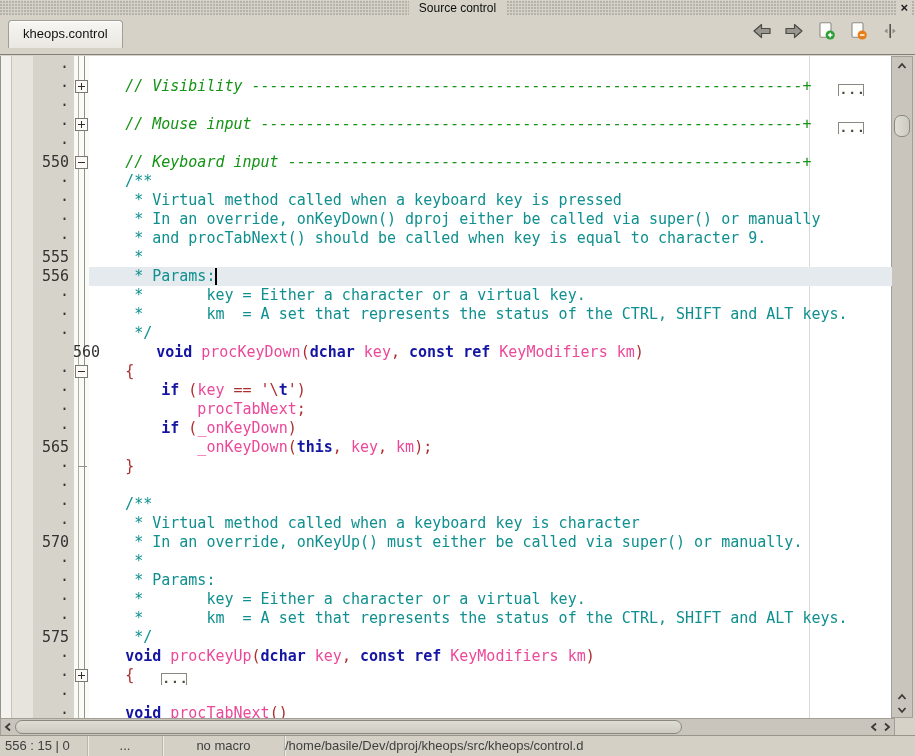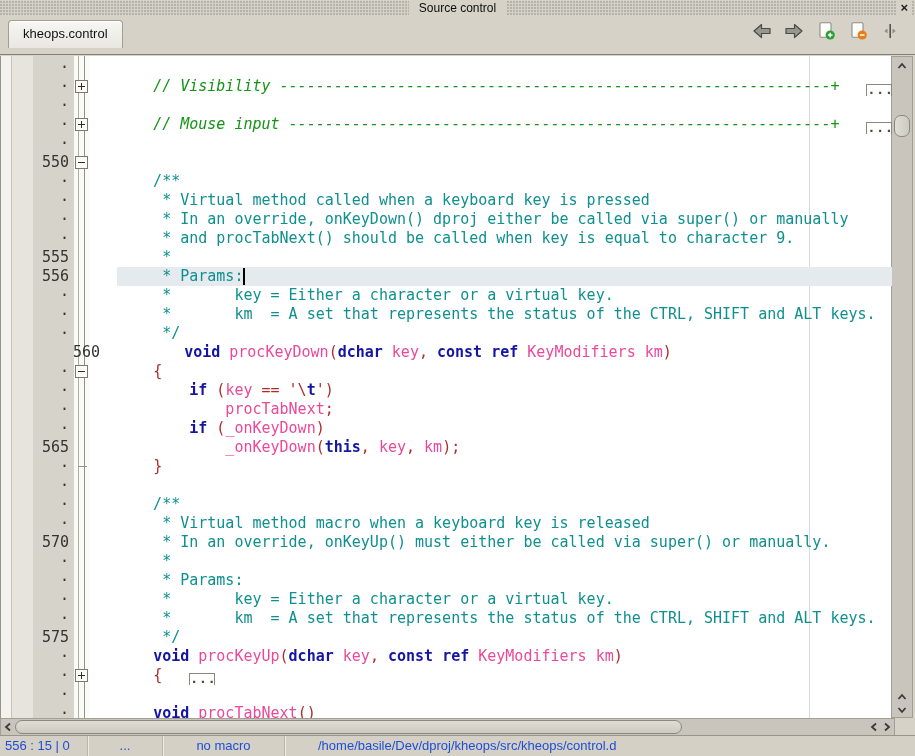--- a/index.html
+++ b/index.html
@@ -35,21 +35,21 @@
   .tline{position:absolute;top:0;bottom:0;width:1px;z-index:1;}
   .tl1{left:77px;background:#b0ada4;}
   .tl2{left:83px;background:#94918a;}
   .marginline{position:absolute;left:808px;top:0;bottom:0;width:1px;background:var(--ml);z-index:1;}
 
   
   .row{position:absolute;left:0;width:100%;height:19px;display:flex;z-index:2;
     font-family:"DejaVu Sans Mono",monospace;font-size:15px;line-height:19px;}
   .ln{width:68px;padding-right:5px;text-align:right;color:#333;flex:none;}
   .fold{width:15px;flex:none;position:relative;}
-  .code{flex:1;position:relative;white-space:pre;overflow:hidden;margin-left:28px;}
+  .code{flex:1;position:relative;white-space:pre;overflow:hidden;}
   .code.cur{background:var(--cl);}
   .p{color:#ec4899;}
   .kw{color:var(--kw);font-weight:bold;}
   .cm{color:var(--cm);font-style:italic;}
   .dc{color:var(--dc);}
   .sy{color:var(--sy);}
   .st{color:var(--st);}
   .es{color:var(--es);font-weight:bold;}
   .fbox{position:absolute;left:1px;top:3px;width:11px;height:11px;background:#fbfaf7;border:1px solid #7b7870;z-index:3;}
   .fbox::before{content:"";position:absolute;left:2px;top:5px;width:7px;height:1px;background:#2e2e2e;}
@@ -68,26 +68,26 @@
     border:1px solid #8b887f;box-sizing:border-box;}
   .hscroll{position:absolute;left:0;top:663px;width:895px;height:18px;background:#c9c5bc;
     border:1px solid #a29f96;box-sizing:border-box;}
   .hbtn{position:absolute;top:0;width:13px;height:16px;display:flex;align-items:center;justify-content:center;}
   .hthumb{position:absolute;top:1px;height:14px;border-radius:7px;background:linear-gradient(#e0ddd5,#cdcac1);
     border:1px solid #8b887f;box-sizing:border-box;}
   .corner{position:absolute;left:895px;top:663px;width:20px;height:18px;background:#d6d2c8;}
 
   
   .statusbar{position:absolute;left:0;top:735px;width:915px;height:21px;background:#d4d0c6;
-    border-top:1px solid #989589;box-sizing:border-box;display:flex;font-size:13px;color:#1d4ed8;}
+    border-top:1px solid #989589;box-sizing:border-box;display:flex;font-size:13px;color:#404040;}
   .scell{line-height:20px;box-sizing:border-box;border-right:1px solid #b9b6ad;box-shadow:1px 0 0 #ecebe6;}
   .sc1{width:88px;padding-left:5px;}
   .sc2{width:75px;text-align:center;}
   .sc3{width:122px;text-align:center;}
-  .sc4{flex:1;padding-left:33px;border-right:none;box-shadow:none;}
+  .sc4{flex:1;border-right:none;box-shadow:none;}
 </style>
 </head>
 <body>
 
 <div class="win">
 
   <div class="titlebar">
     <span class="title">Source control</span>
     <span class="close">×</span>
   </div>
@@ -179,21 +179,21 @@
         <div class="row" style="top: 78px;">
           <div class="ln">·</div>
           <div class="fold"></div>
           <div class="code"></div>
         </div>
         <div class="row" style="top: 97px;">
           <div class="ln">550</div>
           <div class="fold">
             <div class="fbox minus"></div>
           </div>
-          <div class="code"><span class="p">    </span></div>
+          <div class="code"><span class="p">    </span><span class="cm">// Keyboard input ---------------------------------------------------------+</span></div>
         </div>
         <div class="row" style="top: 116px;">
           <div class="ln">·</div>
           <div class="fold"></div>
           <div class="code"><span class="dc">    /**</span></div>
         </div>
         <div class="row" style="top: 135px;">
           <div class="ln">·</div>
           <div class="fold"></div>
           <div class="code"><span class="dc">     * Virtual method called when a keyboard key is pressed</span></div>
@@ -278,21 +278,21 @@
           <div class="code"></div>
         </div>
         <div class="row" style="top: 439px;">
           <div class="ln">·</div>
           <div class="fold"></div>
           <div class="code"><span class="dc">    /**</span></div>
         </div>
         <div class="row" style="top: 458px;">
           <div class="ln">·</div>
           <div class="fold"></div>
-          <div class="code"><span class="dc">     * Virtual method macro when a keyboard key is released</span></div>
+          <div class="code"><span class="dc">     * Virtual method called when a keyboard key is character</span></div>
         </div>
         <div class="row" style="top: 477px;">
           <div class="ln">570</div>
           <div class="fold"></div>
           <div class="code"><span class="dc">     * In an override, onKeyUp() must either be called via super() or manually.</span></div>
         </div>
         <div class="row" style="top: 496px;">
           <div class="ln">·</div>
           <div class="fold"></div>
           <div class="code"><span class="dc">     *</span></div>

